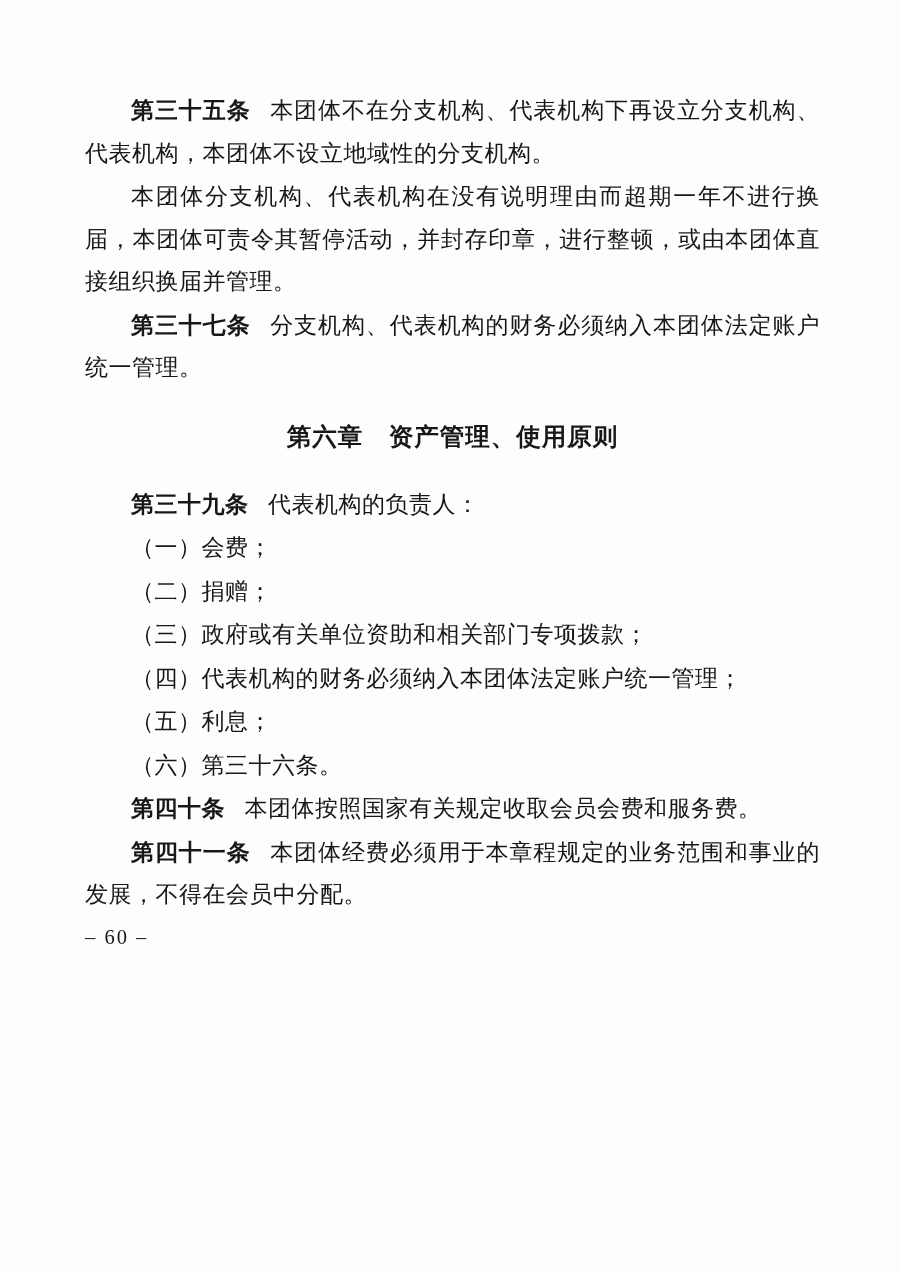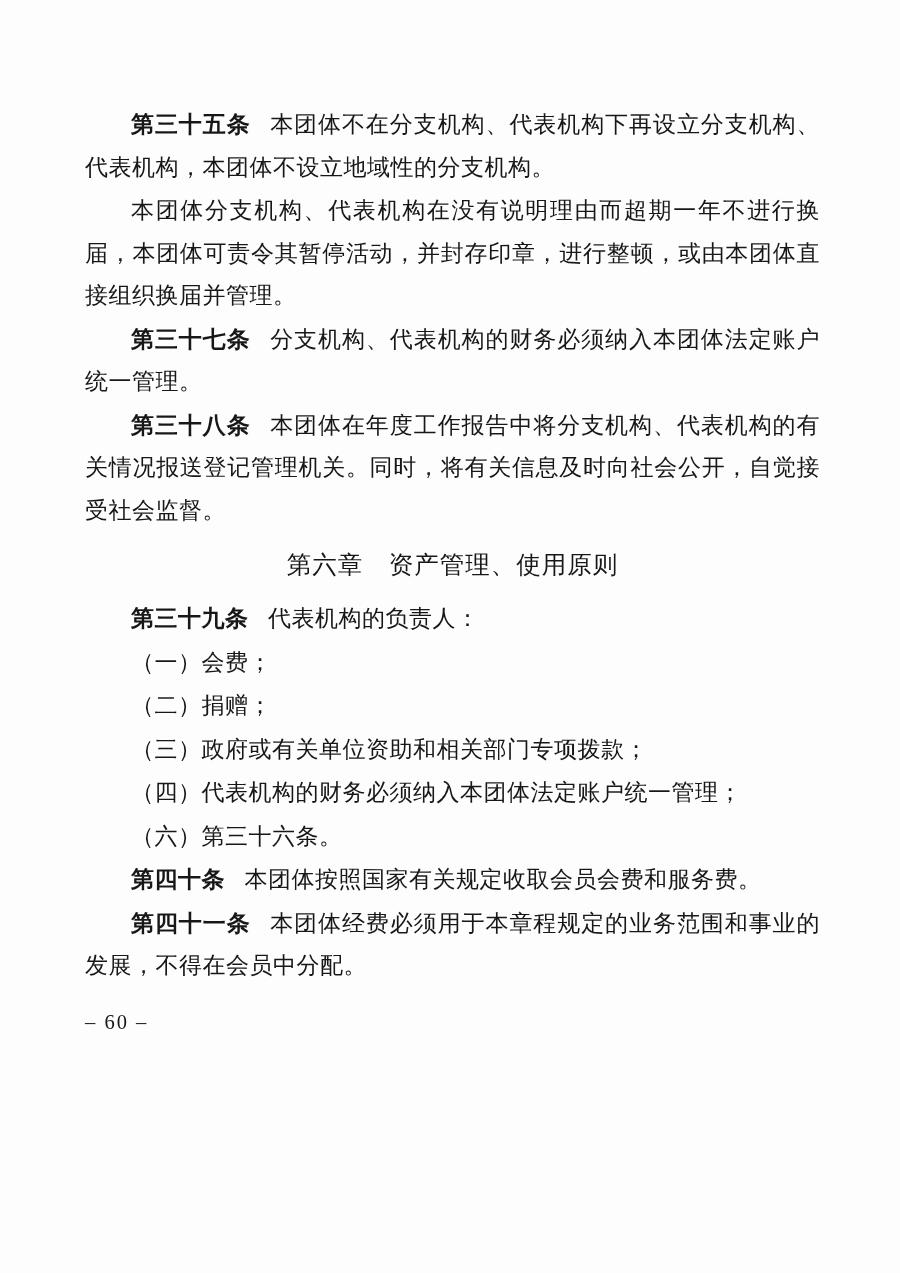--- a/index.html
+++ b/index.html
@@ -9,82 +9,82 @@
     height: 1273px;
     margin: 0 auto;
     background: #fdfdfd;
     color: #171717;
     font-family: "Liberation Serif", "DejaVu Serif", serif;
     overflow: hidden;
   }
   .content {
     position: absolute;
     left: 85px;
-    top: 103px;
+    top: 89px;
     width: 735px;
   }
   p.para {
     margin: 0;
     font-size: 23px;
     line-height: 42.5px;
     letter-spacing: 0.5px;
     text-align: justify;
     text-indent: 2em;
     word-break: break-all;
   }
   .art-label {
     font-weight: bold;
     font-family: "Liberation Sans", "DejaVu Sans", sans-serif;
     margin-right: 0.85em;
   }
   .art-label:empty { margin-right: 0; }
   h2.chapter-heading {
-    margin: 11px 0;
+    margin: 25px 0;
     font-size: 24.5px;
     line-height: 43px;
-    font-weight: normal;
+    font-weight: bold;
     font-family: "Liberation Sans", "DejaVu Sans", sans-serif;
     text-align: center;
     letter-spacing: 1px;
   }
   .page-number {
-    margin-top: 20px;
+    margin-top: 6px;
     font-size: 20.5px;
     line-height: 28px;
     letter-spacing: 2px;
     text-align: left;
   }
 </style>
 </head>
 <body>
 
 <div class="page">
   <div class="content">
 
     <p class="para"><span class="art-label">第三十五条</span><span>本团体不在分支机构、代表机构下再设立分支机构、代表机构，本团体不设立地域性的分支机构。</span></p>
 
 
     <p class="para"><span class="art-label"></span><span>本团体分支机构、代表机构在没有说明理由而超期一年不进行换届，本团体可责令其暂停活动，并封存印章，进行整顿，或由本团体直接组织换届并管理。</span></p>
 
     <p class="para"><span class="art-label">第三十七条</span><span>分支机构、代表机构的财务必须纳入本团体法定账户统一管理。</span></p>
 
-    <p class="para"><span class="art-label">第三十八条</span><span>本团体在年度工作报告中将分支机构、代表机构的有关情况报送登记管理机关。同时，将有关信息及时向社会公开，自觉接受社会监督。</span></p>
 
     <h2 class="chapter-heading">第六章　资产管理、使用原则</h2>
 
     <p class="para"><span class="art-label">第三十九条</span><span>代表机构的负责人：</span></p>
 
     <p class="para"><span class="art-label"></span><span>（一）会费；</span></p>
 
     <p class="para"><span class="art-label"></span><span>（二）捐赠；</span></p>
 
     <p class="para"><span class="art-label"></span><span>（三）政府或有关单位资助和相关部门专项拨款；</span></p>
 
     <p class="para"><span class="art-label"></span><span>（四）代表机构的财务必须纳入本团体法定账户统一管理；</span></p>
 
+    <p class="para"><span class="art-label"></span><span>（五）利息；</span></p>
 
     <p class="para"><span class="art-label"></span><span>（六）第三十六条。</span></p>
 
     <p class="para"><span class="art-label">第四十条</span><span>本团体按照国家有关规定收取会员会费和服务费。</span></p>
 
     <p class="para"><span class="art-label">第四十一条</span><span>本团体经费必须用于本章程规定的业务范围和事业的发展，不得在会员中分配。</span></p>
 
     <div class="page-number">– 60 –</div>
 
   </div>

